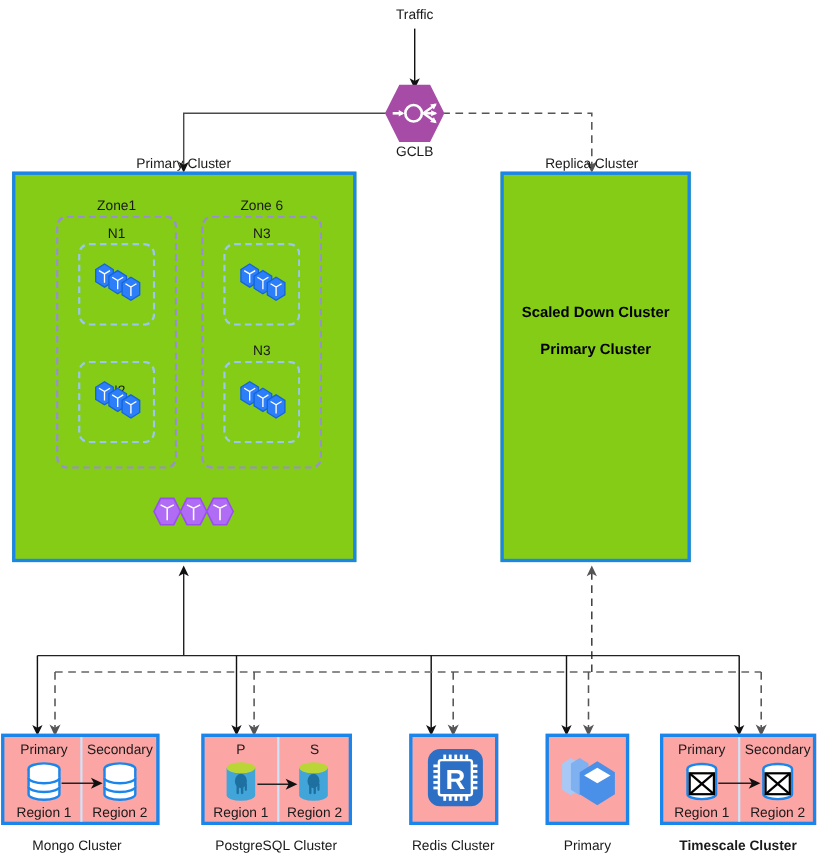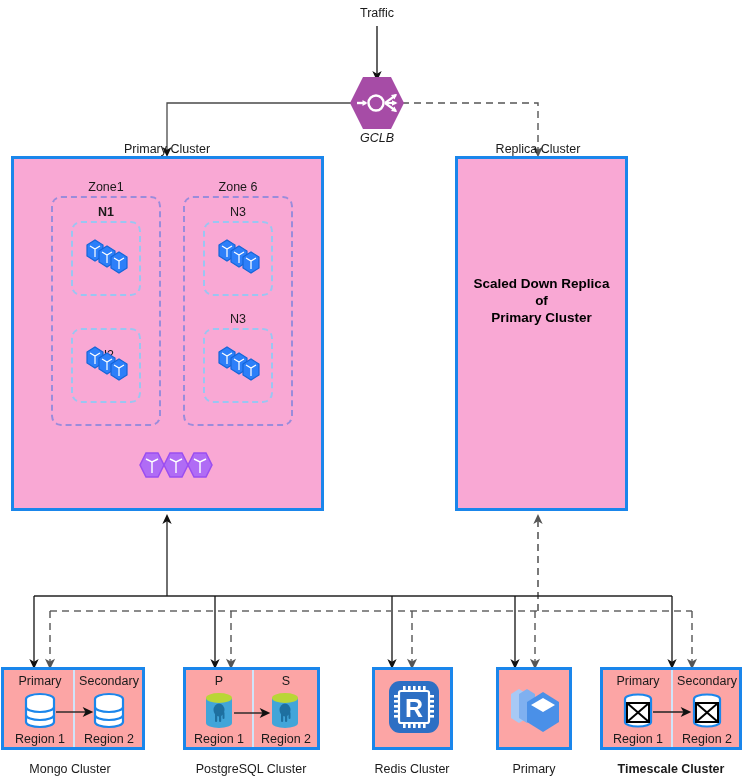--- a/index.html
+++ b/index.html
@@ -1,21 +1,21 @@
 <!DOCTYPE html>
 <html><head>
 <meta charset="utf-8">
 <style>
   html,body{margin:0;padding:0;background:#ffffff;}
   body{width:743px;height:781px;position:relative;overflow:hidden;
        font-family:"Liberation Sans",sans-serif;color:#000;}
   .stage{position:absolute;left:0;top:0;width:677px;height:781px;}
   .lbl{position:absolute;font-size:12.5px;color:#1a1a1a;white-space:nowrap;line-height:1;}
   .lbl.c{transform:translateX(-50%);}
-  .bigbox{position:absolute;border:3px solid #1a86eb;background:#f9a8d4;box-sizing:border-box;}
+  .bigbox{position:absolute;border:3px solid #1a86eb;background:#84cc16;box-sizing:border-box;}
   .zonebox{position:absolute;border:2px dashed #9a8cdb;border-radius:10px;box-sizing:border-box;background:transparent;}
   .nodebox{position:absolute;border:2px dashed #9ac6f2;border-radius:10px;box-sizing:border-box;background:transparent;}
   .dbbox{position:absolute;border:3px solid #1a86eb;background:#fca5a5;box-sizing:border-box;}
   .dbsplit{position:absolute;top:0;bottom:0;width:2px;background:#cfe4f9;}
   .cap{position:absolute;font-size:12.5px;white-space:nowrap;transform:translateX(-50%);color:#1a1a1a;}
   .failtxt{position:absolute;width:100%;text-align:center;font-size:13.5px;font-weight:bold;line-height:17px;color:#000;}
   svg{position:absolute;left:0;top:0;overflow:visible;}
   .hx{position:absolute;}
 </style>
 </head>
@@ -84,28 +84,28 @@
       <line x1="8" y1="27" x2="17" y2="27" stroke="#fff" stroke-width="2.4"></line>
       <polygon points="18.5,27 13.5,24 13.5,30" fill="#fff"></polygon>
       <line x1="36" y1="27" x2="47" y2="19" stroke="#fff" stroke-width="2.2"></line>
       <polygon points="48,18 42,19 45.5,23.5" fill="#fff"></polygon>
       <line x1="36" y1="27" x2="47" y2="27" stroke="#fff" stroke-width="2.2"></line>
       <polygon points="48.5,27 43,24.3 43,29.7" fill="#fff"></polygon>
       <line x1="36" y1="27" x2="47" y2="35" stroke="#fff" stroke-width="2.2"></line>
       <polygon points="48,36 42,35 45.5,30.5" fill="#fff"></polygon>
     </svg>
   </div>
-  <div class="lbl c" style="left:377px;top:132px;font-style:italic;">GCLB</div>
+  <div class="lbl c" style="left:377px;top:132px;">GCLB</div>
 
   <div class="lbl c" style="left:167px;top:143px;">Primary Cluster</div>
   <div class="bigbox" style="left:11px;top:156px;width:313px;height:355px;">
 
     <div class="cap" style="left:92px;top:21px;">Zone1</div>
     <div class="zonebox" style="left:37px;top:37px;width:110px;height:230px;"></div>
-    <div class="cap" style="left:92px;top:46px;font-weight:bold;">N1</div>
+    <div class="cap" style="left:92px;top:46px;">N1</div>
     <div class="nodebox" style="left:57px;top:62px;width:70px;height:75px;">
       <svg width="66" height="71" style="left:2px;top:2px;">
         <g fill="#2d7ff9" stroke="#1565d8" stroke-width="1.2">
           <polygon points="12,20 20,15 28,20 28,31 20,36 12,31"></polygon>
           <polygon points="24,26 32,21 40,26 40,37 32,42 24,37"></polygon>
           <polygon points="36,32 44,27 52,32 52,43 44,48 36,43"></polygon>
         </g>
         <g stroke="#fff" stroke-width="1.2" fill="none">
           <path d="M15,21 L20,24 L25,21 M20,24 L20,32"></path>
           <path d="M27,27 L32,30 L37,27 M32,30 L32,38"></path>
@@ -171,22 +171,21 @@
       <g stroke="#fff" stroke-width="1.4" fill="none">
         <path d="M8,10 L14,13 L20,10 M14,13 L14,24"></path>
         <path d="M32,10 L38,13 L44,10 M38,13 L38,24"></path>
         <path d="M56,10 L62,13 L68,10 M62,13 L62,24"></path>
       </g>
     </svg>
   </div>
 
   <div class="lbl c" style="left:538px;top:143px;">Replica Cluster</div>
   <div class="bigbox" style="left:455px;top:156px;width:173px;height:355px;">
-    <div class="failtxt" style="top:116px;">Scaled Down Replica</div>
-    <div class="failtxt" style="top:133px;">of</div>
+    <div class="failtxt" style="top:116px;">Scaled Down Cluster</div>
     <div class="failtxt" style="top:150px;">Primary Cluster</div>
   </div>
 
   <div class="dbbox" style="left:1px;top:667px;width:144px;height:83px;">
     <div class="dbsplit" style="left:69px;"></div>
     <div class="cap" style="left:36px;top:4px;">Primary</div>
     <div class="cap" style="left:105px;top:4px;">Secondary</div>
     <svg width="138" height="46" style="left:0;top:19px;">
       <g fill="#fff" stroke="#1a86eb" stroke-width="2.2">
         <ellipse cx="36" cy="10" rx="14" ry="5"></ellipse>

